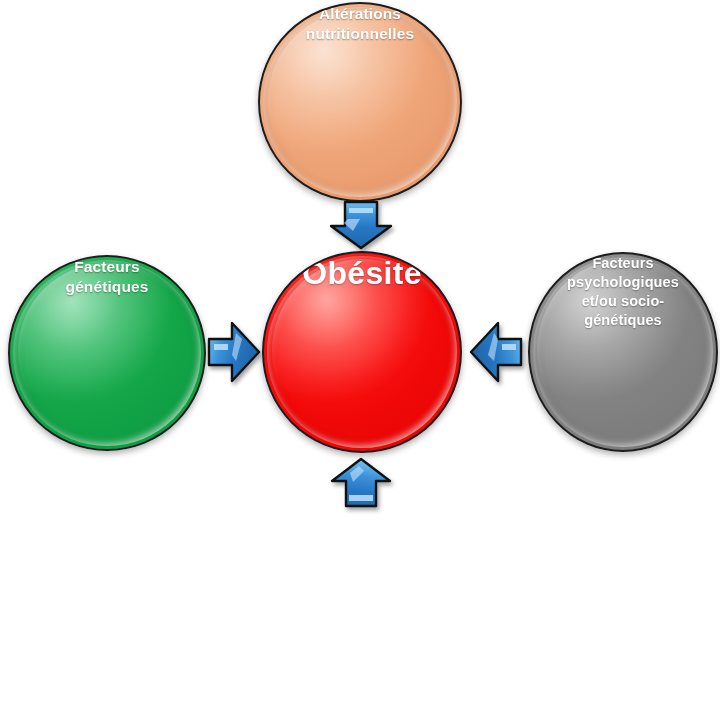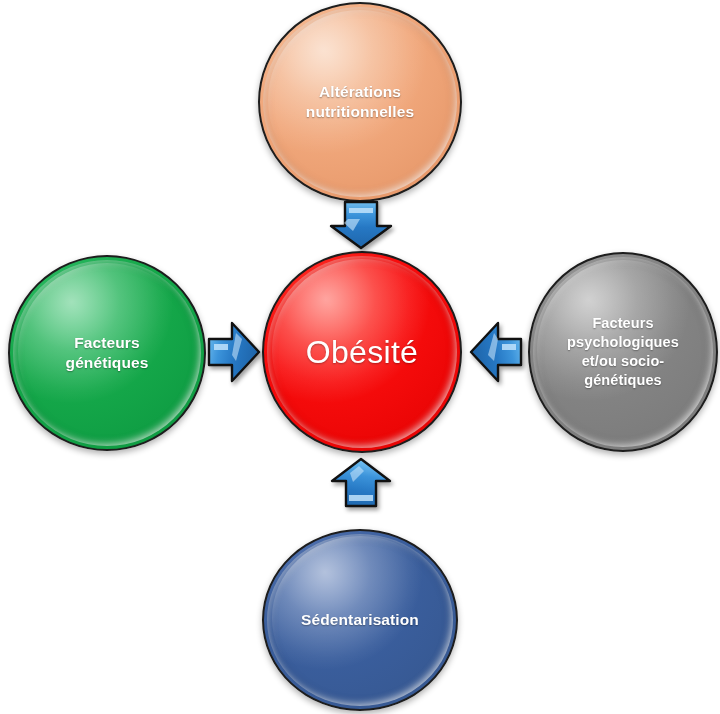--- a/index.html
+++ b/index.html
@@ -19,21 +19,20 @@
     width: 720px;
     height: 714px;
     background: #ffffff;
   }
 
   
   .node {
     position: absolute;
     border-radius: 50%;
     display: flex;
-    align-items: center;
     justify-content: center;
     text-align: center;
     box-sizing: border-box;
     border: 2px solid #1d1d1d;
     box-shadow: 0 3px 6px rgba(0,0,0,0.30);
     overflow: hidden;
   }
   .node .label {
     position: relative;
     z-index: 4;
@@ -84,21 +83,21 @@
   }
   #node-left {
     left: 8px; top: 255px; width: 198px; height: 196px;
     background: radial-gradient(circle at 34% 26%, #33c06a 0%, #15a84a 44%, #0f9d43 78%, #0b8e3b 100%);
   }
   #node-center {
     left: 262px; top: 251px; width: 200px; height: 202px;
     background: radial-gradient(circle at 34% 26%, #ff3a2e 0%, #f80d0d 40%, #ea0505 78%, #d50202 100%);
   }
   #node-center .label {
-    font-weight: normal;
+    font-weight: bold;
     font-size: 32px;
     letter-spacing: 0.3px;
     text-shadow: 0 1px 2px rgba(0,0,0,0.30);
   }
   #node-right {
     left: 528px; top: 252px; width: 190px; height: 200px;
     background: radial-gradient(circle at 34% 26%, #9b9b9b 0%, #848484 42%, #7c7c7c 78%, #6e6e6e 100%);
   }
   #node-right .label { font-size: 14.5px; line-height: 1.30; }
   #node-bottom {
@@ -142,23 +141,20 @@
 
   <div class="node" id="node-right">
     <div class="label">
       <span>Facteurs</span><br>
       <span>psychologiques</span><br>
       <span>et/ou socio-</span><br>
       <span>génétiques</span>
     </div>
   </div>
 
-  <div class="node" id="node-bottom">
-    <div class="label">Sédentarisation</div>
-  </div>
 
   <svg class="arrow" id="arrow-down" viewBox="0 0 72 52">
     <defs>
       <linearGradient id="gdown" x1="0" y1="0" x2="0" y2="1">
         <stop offset="0%" stop-color="#6fbdf0"></stop>
         <stop offset="28%" stop-color="#3b93da"></stop>
         <stop offset="55%" stop-color="#2678c4"></stop>
         <stop offset="100%" stop-color="#1f66ab"></stop>
       </linearGradient>
     </defs>

